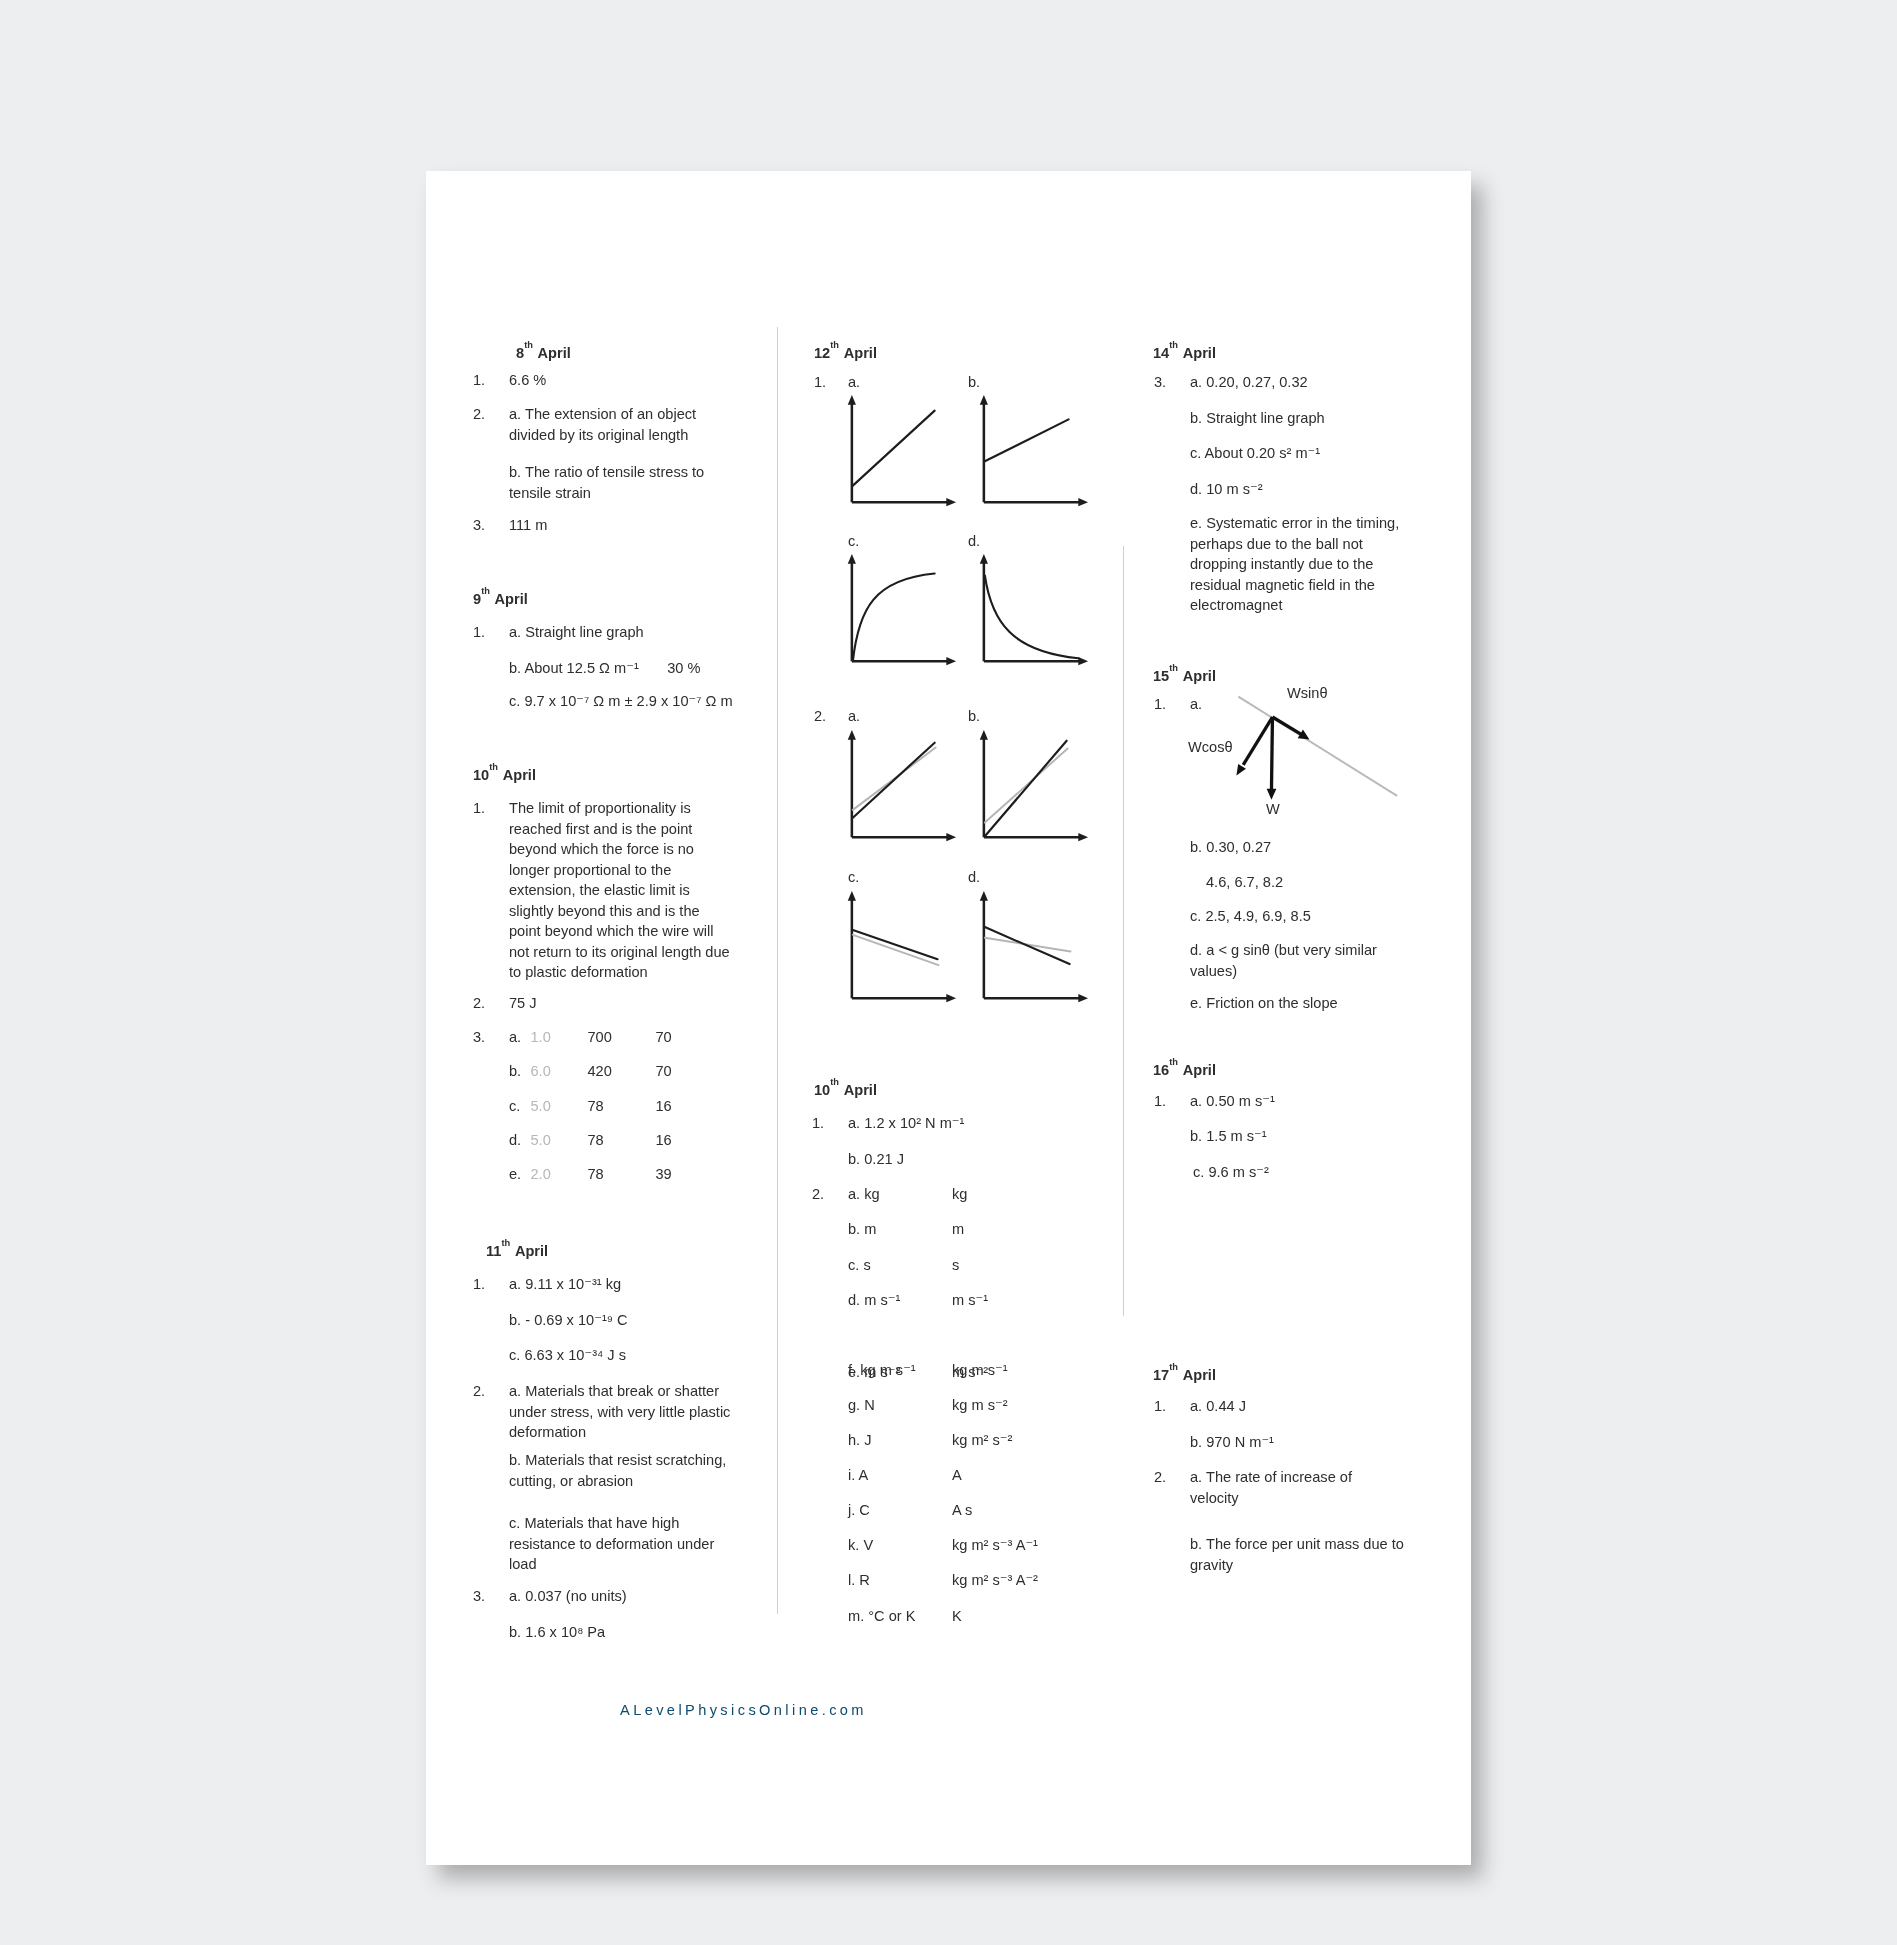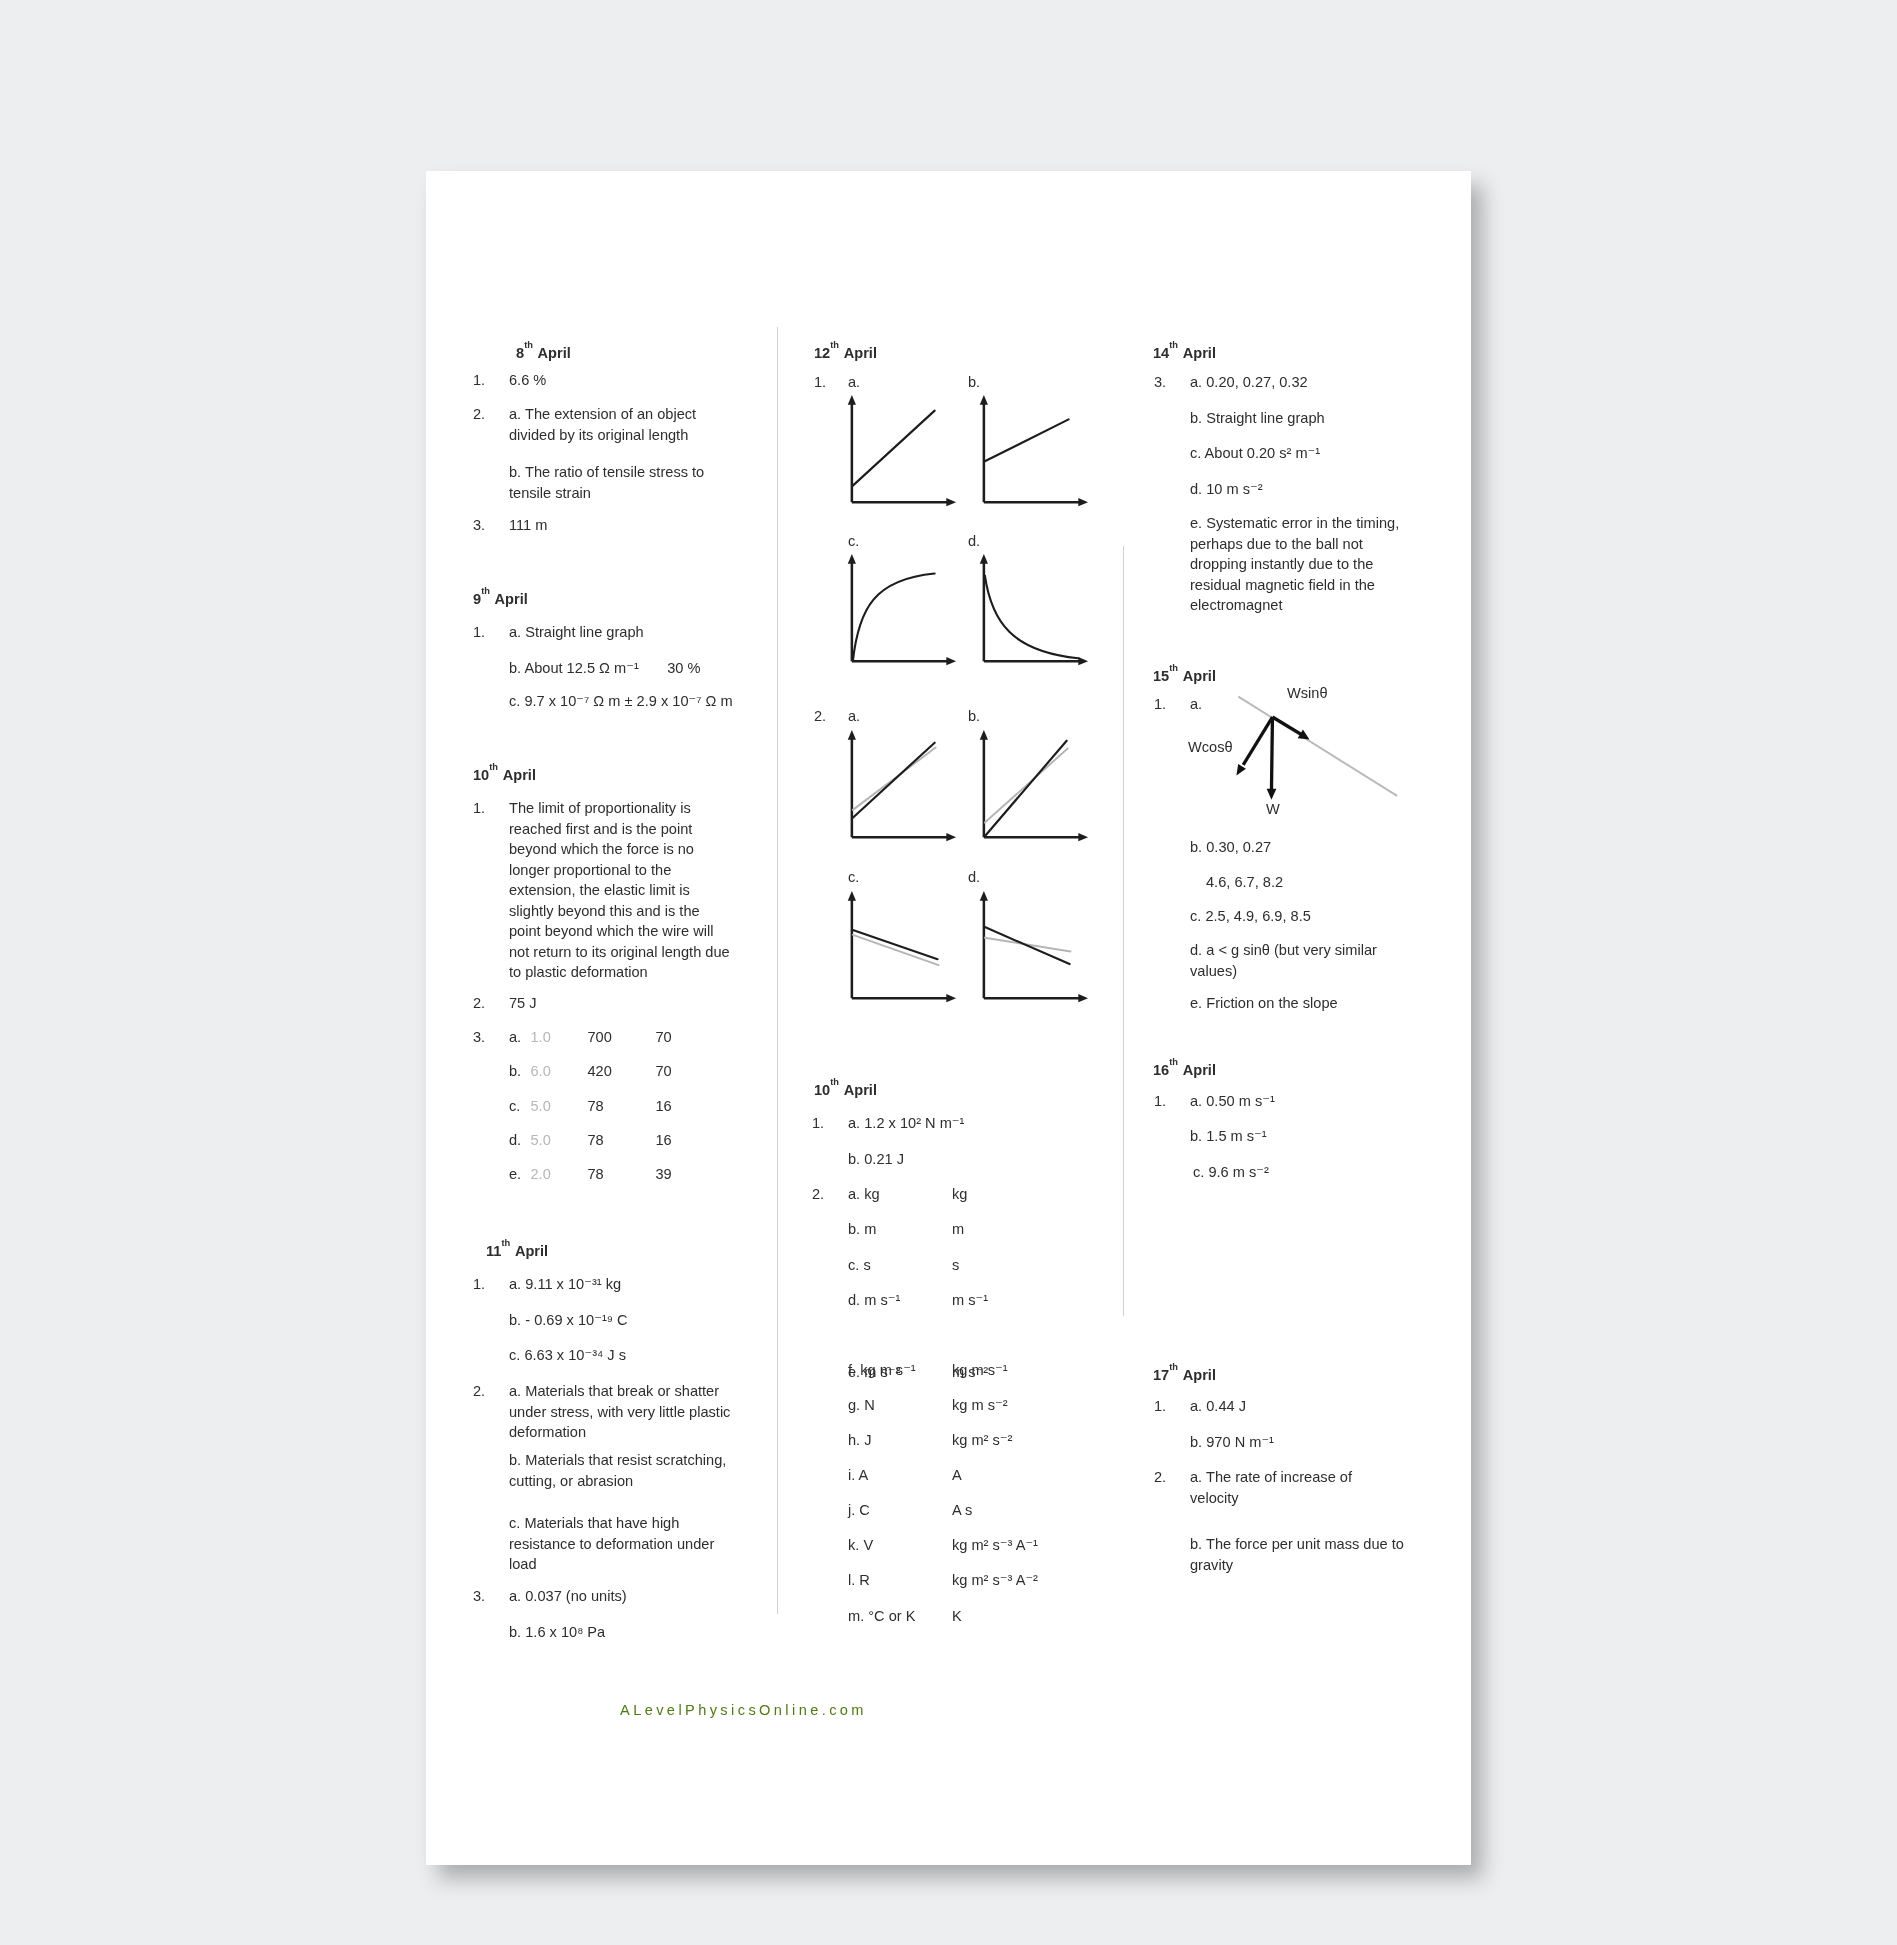--- a/index.html
+++ b/index.html
@@ -26,21 +26,21 @@
   .glbl{position:absolute;font-size:14.6px;line-height:20.5px;}
   .g,.vd{position:absolute;}
   .ax{stroke:#1d1d1d;stroke-width:2.6;fill:none;}
   .ah{fill:#1d1d1d;stroke:none;}
   .ln{stroke:#1d1d1d;stroke-width:2.2;fill:none;stroke-linecap:round;}
   .lg{stroke:#b5b5b5;stroke-width:2;fill:none;stroke-linecap:round;}
   .lg2{stroke:#b9b9b9;stroke-width:2;fill:none;}
   .vl{stroke:#111;stroke-width:3.4;fill:none;}
   .vh{fill:#111;stroke:none;}
   .dlab{position:absolute;font-size:14.6px;line-height:17.6px;white-space:nowrap;}
-  .footer{position:absolute;left:194px;top:1531px;font-size:14.6px;letter-spacing:3.4px;color:#4d7c0f;white-space:nowrap;}
+  .footer{position:absolute;left:194px;top:1531px;font-size:14.6px;letter-spacing:3.4px;color:#0c4a6e;white-space:nowrap;}
 </style>
 </head>
 <body>
 
 <div class="canvas">
  <div class="page">
 
   <div class="vdiv" style="left:351px;top:156px;height:1287px;"></div>
   <div class="vdiv" style="left:697px;top:375px;height:770px;"></div>
 

